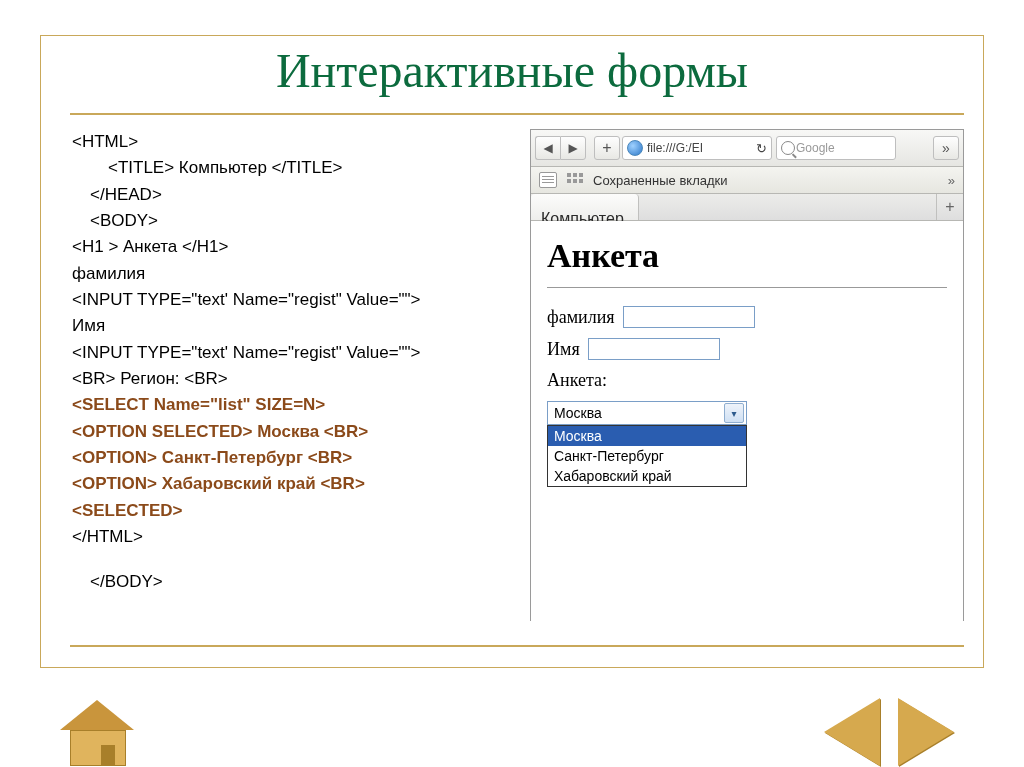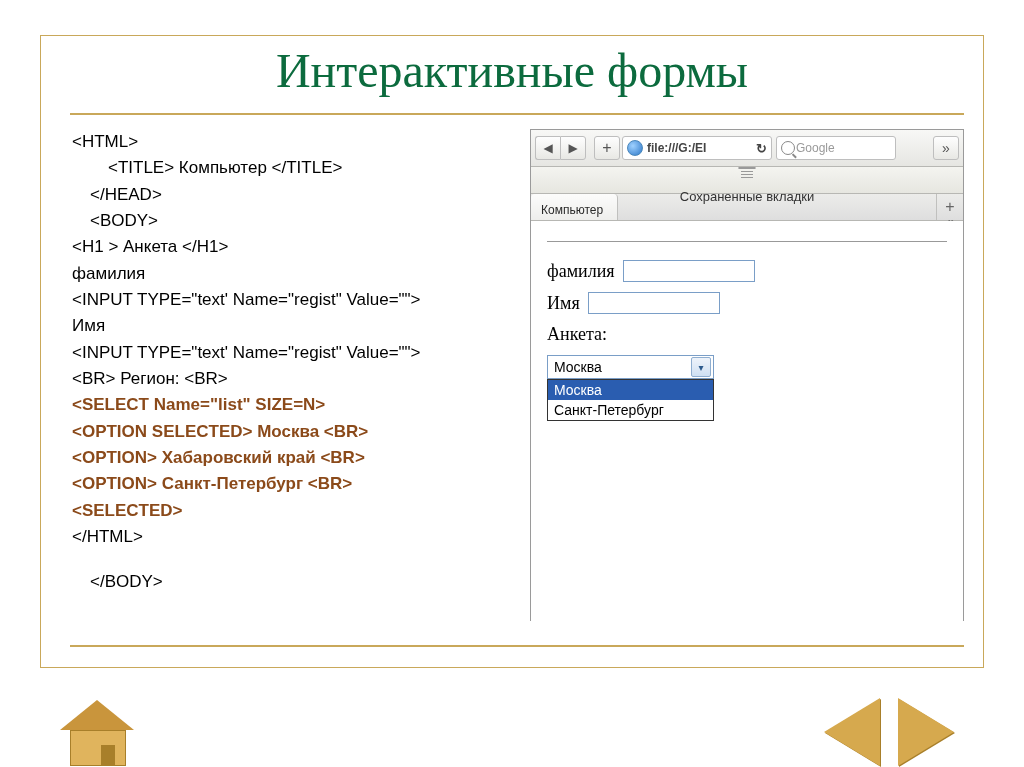--- a/index.html
+++ b/index.html
@@ -100,21 +100,20 @@
     border: 1px solid #bebebe;
     border-radius: 3px;
     background: #fff;
     display: flex;
     align-items: center;
     padding: 0 4px;
     font-size: 12px;
     color: #444;
     gap: 4px;
     margin-right: 2px;
-    font-weight: bold;
   }
   .globe { width: 14px; height:14px; border-radius:50%; background: radial-gradient(circle at 35% 35%, #9fd1ff, #2d78c8); flex:0 0 14px; border:1px solid #4a87bb;}
   .search {
     flex: 0 0 110px;
     height: 22px;
     border: 1px solid #bebebe;
     border-radius: 3px;
     background: #fff;
     display: flex;
     align-items: center;
@@ -134,21 +133,20 @@
   .bookmarks-bar {
     height: 26px;
     background: linear-gradient(#f4f4f0, #e6e6e0);
     border-bottom: 1px solid #b7b7b3;
     display:flex;
     align-items:center;
     padding: 0 8px;
     gap: 10px;
     font-size: 13px;
     color: #333;
-    flex-direction: column;
   }
   .bm-icon {
     width: 16px; height:14px; border:1px solid #999; border-radius:2px; background:#fff; position:relative;
   }
   .bm-icon::before{ content:""; position:absolute; left:2px; right:2px; top:3px; height:1px; background:#999;}
   .bm-icon::after{ content:""; position:absolute; left:2px; right:2px; top:6px; height:1px; background:#999; box-shadow: 0 3px 0 #999;}
   .grid-icon{width:16px;height:14px;background:
     linear-gradient(#999,#999) 0 0/4px 4px no-repeat,
     linear-gradient(#999,#999) 6px 0/4px 4px no-repeat,
     linear-gradient(#999,#999) 12px 0/4px 4px no-repeat,
@@ -156,22 +154,22 @@
     linear-gradient(#999,#999) 6px 6px/4px 4px no-repeat,
     linear-gradient(#999,#999) 12px 6px/4px 4px no-repeat;
   }
   .tab-strip {
     height: 26px;
     background: linear-gradient(#ececea, #dedede);
     display:flex;
     border-bottom: 1px solid #b7b7b3;
   }
   .tab {
-    padding: 9px 14px 0 10px;
-    font-size: 12px;
+    padding: 16px 14px 0 10px;
+    font-size: 16px;
     background: linear-gradient(#fcfcfb, #eeeeec);
     border-right: 1px solid #c0c0be;
     border-top-right-radius: 4px;
     border-top-left-radius: 4px;
     color:#2a2a2a;
   }
   .tab-add {
     margin-left:auto;
     width: 26px;
     display:flex; align-items:center; justify-content:center;
@@ -205,21 +203,21 @@
     gap: 8px;
   }
   .txt-input {
     width: 130px;
     height: 20px;
     border: 1px solid #7a9ec7;
     background: #fff;
   }
   .sel-wrap {
     margin-top: 8px;
-    width: 167px;
+    width: 200px;
   }
   .sel-box {
     height: 22px;
     border: 1px solid #7a9ec7;
     background: #fff;
     display:flex;
     align-items:center;
     justify-content: space-between;
     padding: 0 2px 0 6px;
     font-family: Tahoma, sans-serif;
@@ -303,22 +301,22 @@
     <div style="padding-left:18px">&lt;/HEAD&gt;</div>
     <div style="padding-left:18px">&lt;BODY&gt;</div>
     <div>&lt;H1 &gt; Анкета &lt;/H1&gt;</div>
     <div>фамилия</div>
     <div>&lt;INPUT TYPE="text' Name="regist" Value=""&gt;</div>
     <div>Имя</div>
     <div>&lt;INPUT TYPE="text' Name="regist" Value=""&gt;</div>
     <div>&lt;BR&gt; Регион: &lt;BR&gt;</div>
     <div class="brown">&lt;SELECT Name="list" SIZE=N&gt;</div>
     <div class="brown">&lt;OPTION SELECTED&gt; Москва &lt;BR&gt;</div>
+    <div class="brown">&lt;OPTION&gt; Санкт-Петербург &lt;BR&gt;</div>
     <div class="brown">&lt;OPTION&gt; Хабаровский край &lt;BR&gt;</div>
-    <div class="brown">&lt;OPTION&gt; Санкт-Петербург &lt;BR&gt;</div>
     <div class="brown">&lt;SELECTED&gt;</div>
     <div>&lt;/HTML&gt;</div>
     <div style="margin-top:18px;padding-left:18px">&lt;/BODY&gt;</div>
   </div>
 
   <div class="browser">
     <div class="browser-toolbar">
       <div class="tb-group">
         <div class="tb-btn">◀</div>
         <div class="tb-btn">▶</div>
@@ -342,40 +340,42 @@
       <span>Сохраненные вкладки</span>
       <span style="margin-left:auto;color:#666">»</span>
     </div>
 
     <div class="tab-strip">
       <div class="tab">Компьютер</div>
       <div class="tab-add">+</div>
     </div>
 
     <div class="page-area">
+      <div class="page-h1">Анкета</div>
       <hr class="page-hr">
       <div class="form-row">
         <span>фамилия</span>
         <span class="txt-input"></span>
       </div>
       <div class="form-row">
         <span>Имя</span>
         <span class="txt-input"></span>
       </div>
       <div class="form-row">
         <span>Анкета:</span>
       </div>
       <div class="sel-wrap">
         <div class="sel-box">
           <span>Москва</span>
           <span class="sel-arrow">▾</span>
         </div>
         <div class="dropdown">
           <div class="opt sel">Москва</div>
           <div class="opt">Санкт-Петербург</div>
+          <div class="opt">Хабаровский край</div>
         </div>
       </div>
     </div>
   </div>
 
   <div class="hr-bottom"></div>
 
   <div class="nav-bottom">
     <div class="nav-home">
       <div class="house-roof"></div>

